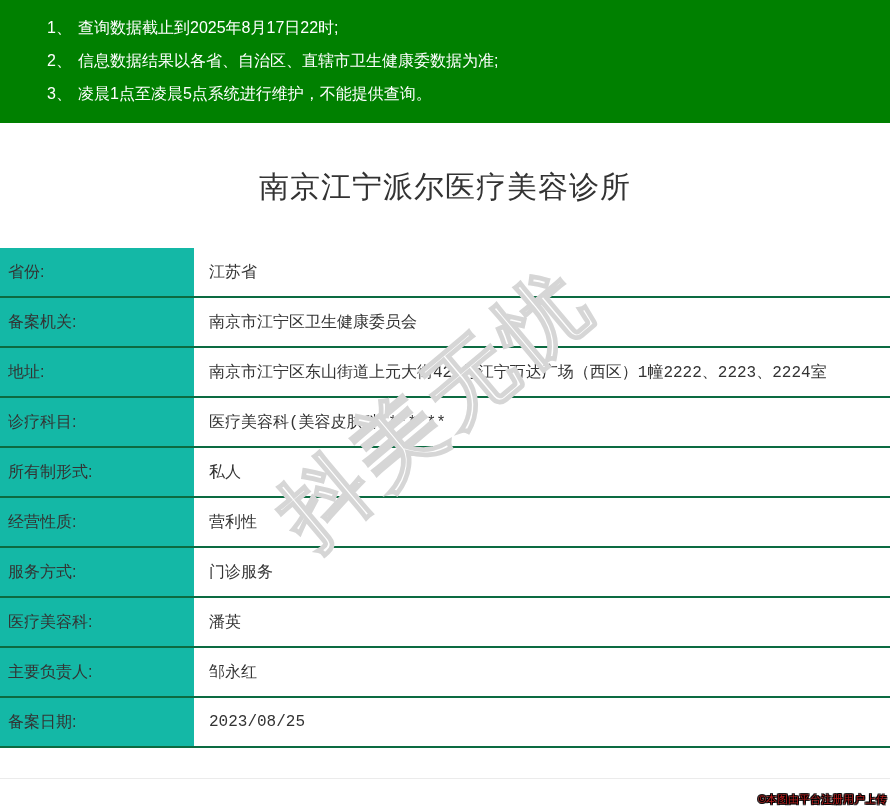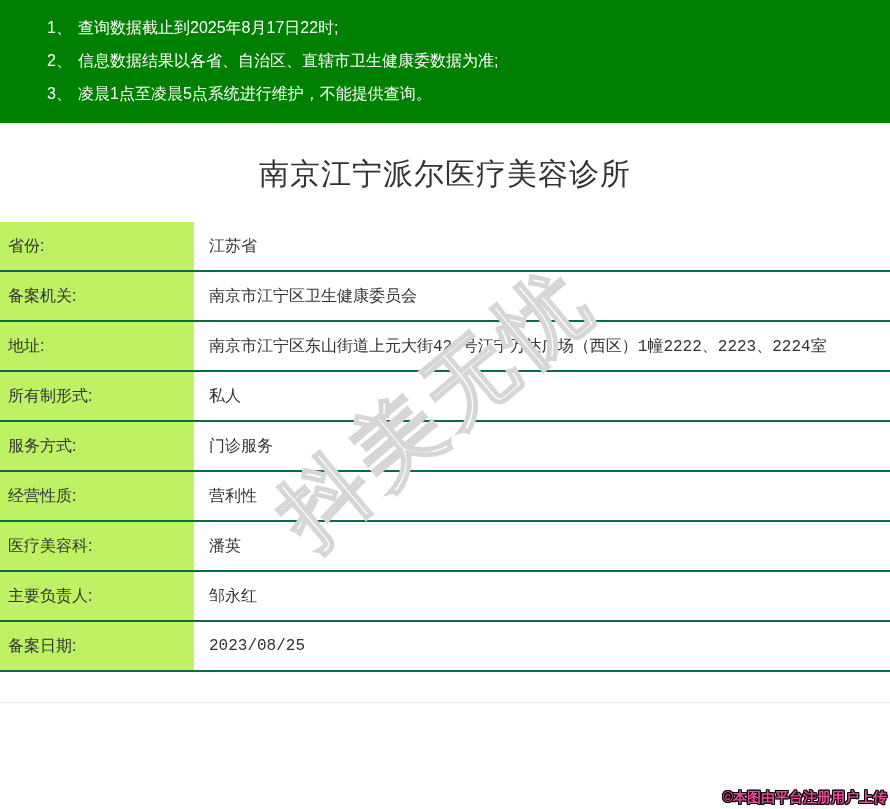--- a/index.html
+++ b/index.html
@@ -17,21 +17,21 @@
     padding: 11px 10px 13px 47px;
     font-size: 16px;
     line-height: 33px;
   }
   .notice-line { display: flex; }
   .notice-num { width: 31px; flex: 0 0 31px; }
   .notice-txt b { font-weight: normal; }
 
   
   .page-title {
-    margin: 0;
+    margin: 13px;
     padding: 31px 0 27px 0;
     text-align: center;
     font-size: 30px;
     font-weight: 400;
     color: #333333;
     letter-spacing: 1px;
   }
 
   
   .info-table {
@@ -41,21 +41,21 @@
     font-size: 16px;
     color: #333333;
   }
   .info-table td {
     height: 46px;
     border-bottom: 2px solid #0c6b41;
     vertical-align: middle;
   }
   .info-table td.cell-label {
     width: 185px;
-    background: #bef264;
+    background: #14b8a6;
     padding-left: 8px;
   }
   .info-table td.cell-value {
     padding-left: 15px;
     white-space: nowrap;
     overflow: hidden;
     font-family: Liberation Mono, monospace;
   }
 
   
@@ -78,23 +78,23 @@
     color: #ffffff;
     -webkit-text-stroke: 2px #d6d6d6;
     pointer-events: none;
     z-index: 5;
   }
 
   
   .credit {
     position: absolute;
     right: 3px; bottom: 2px;
-    font-size: 14px;
-    font-weight: bold;
-    color: #ec4899;
+    font-size: 11px;
+    font-weight: normal;
+    color: #b91c1c;
     text-shadow: -1px -1px 0 #000, 1px -1px 0 #000, -1px 1px 0 #000, 1px 1px 0 #000,
                  -1px 0 0 #000, 1px 0 0 #000, 0 -1px 0 #000, 0 1px 0 #000;
     z-index: 6;
   }
 </style>
 </head>
 <body>
 
 <div class="page">
 
@@ -123,30 +123,34 @@
       </tr>
       <tr>
         <td class="cell-label">备案机关:</td>
         <td class="cell-value">南京市江宁区卫生健康委员会</td>
       </tr>
       <tr>
         <td class="cell-label">地址:</td>
         <td class="cell-value">南京市江宁区东山街道上元大街420号江宁万达广场（西区）1幢2222、2223、2224室</td>
       </tr>
       <tr>
+        <td class="cell-label">诊疗科目:</td>
+        <td class="cell-value">医疗美容科(美容皮肤科)******</td>
+      </tr>
+      <tr>
         <td class="cell-label">所有制形式:</td>
         <td class="cell-value">私人</td>
       </tr>
       <tr>
+        <td class="cell-label">经营性质:</td>
+        <td class="cell-value">营利性</td>
+      </tr>
+      <tr>
         <td class="cell-label">服务方式:</td>
         <td class="cell-value">门诊服务</td>
-      </tr>
-      <tr>
-        <td class="cell-label">经营性质:</td>
-        <td class="cell-value">营利性</td>
       </tr>
       <tr>
         <td class="cell-label">医疗美容科:</td>
         <td class="cell-value">潘英</td>
       </tr>
       <tr>
         <td class="cell-label">主要负责人:</td>
         <td class="cell-value">邹永红</td>
       </tr>
       <tr>

